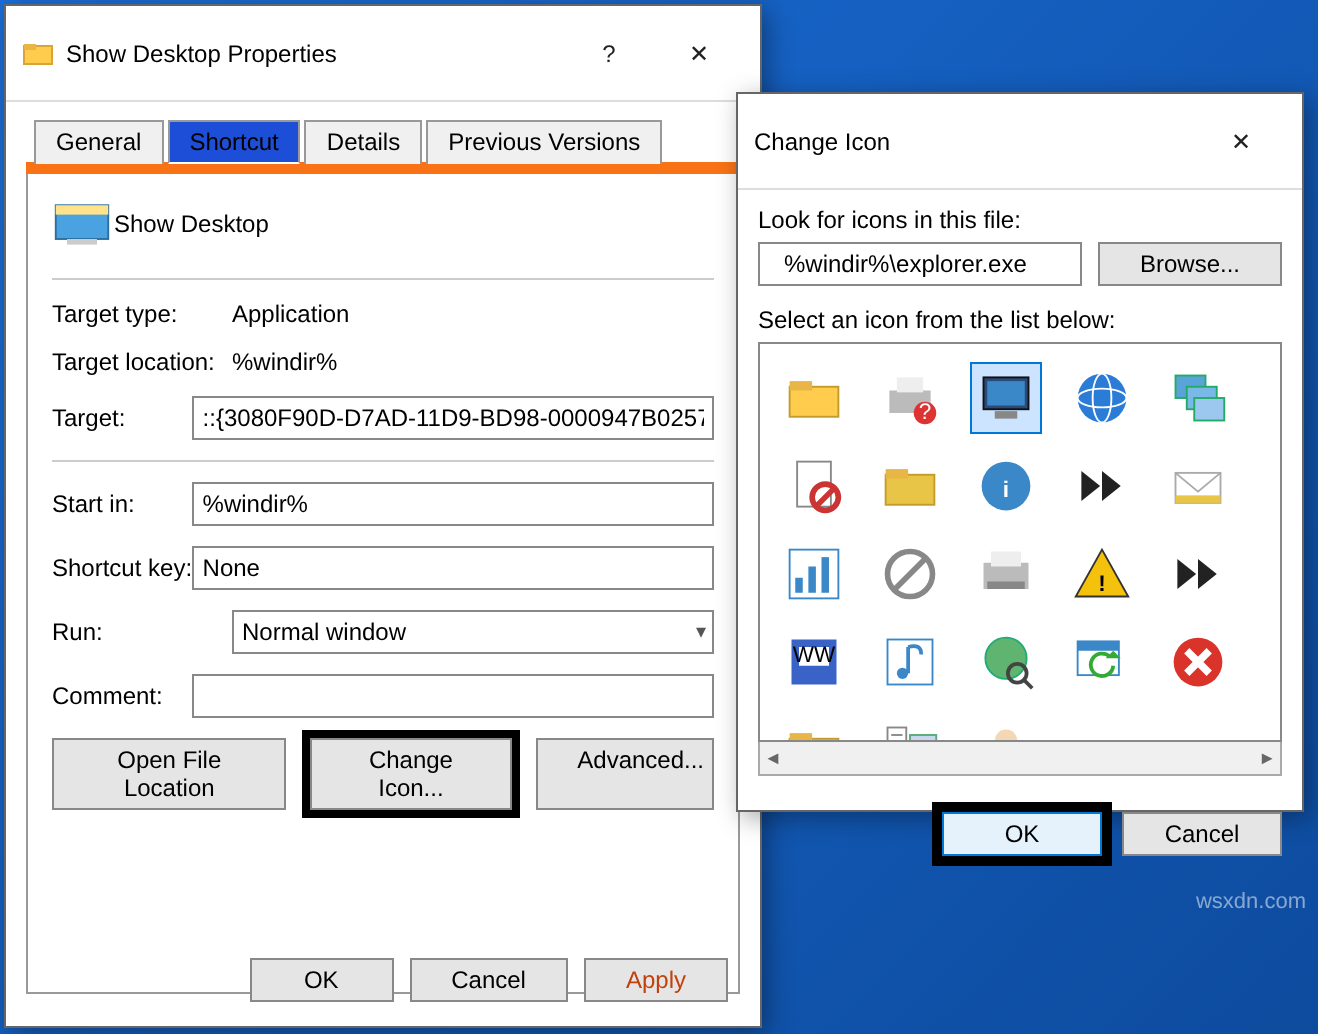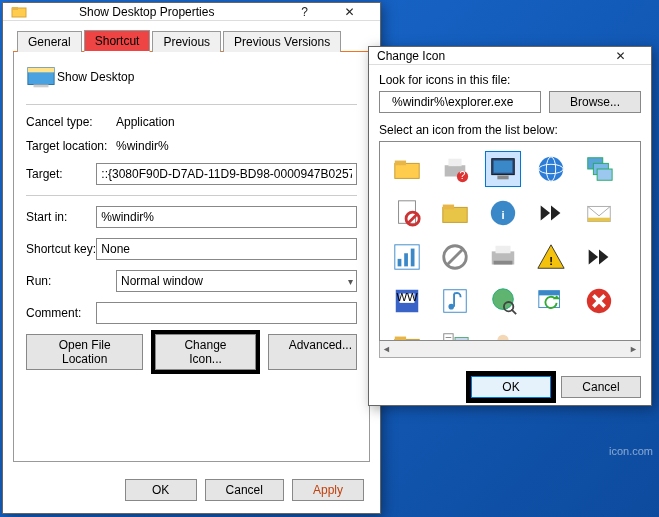--- a/index.html
+++ b/index.html
@@ -1,26 +1,26 @@
 <!DOCTYPE html>
 <html><head>
 <meta charset="utf-8">
 <style>
 * { margin: 0; padding: 0; box-sizing: border-box; font-family: "Segoe UI", Tahoma, sans-serif; font-size: 12px; }
 body { width: 659px; height: 517px; background: linear-gradient(135deg, #1a6dd6 0%, #0d4b9e 100%); position: relative; overflow: hidden; }
 .window { position: absolute; background: #fff; border: 1px solid #666; box-shadow: 3px 3px 12px rgba(0,0,0,0.35); }
-.titlebar { height: 18px; display: flex; align-items: center; padding: 0 8px; background: #fff; border-bottom: 1px solid #ddd; gap: 46px; }
+.titlebar { height: 48px; display: flex; align-items: center; padding: 0 8px; background: #fff; border-bottom: 1px solid #ddd; }
 .titlebar .ticon { width: 16px; height: 16px; margin-right: 6px; }
 .title-text { flex: 1; font-size: 12px; }
 .win-controls { display: flex; }
 .win-btn { width: 45px; height: 28px; display: flex; align-items: center; justify-content: center; color: #222; }
 .content { padding: 8px 10px; }
-.tabs { display: flex; border-bottom: 1px solid #f97316; padding-left: 4px; align-items: center; }
+.tabs { display: flex; border-bottom: 6px solid #f97316; padding-left: 4px; }
 .tab { padding: 3px 10px; border: 1px solid #999; border-bottom: none; margin-right: 2px; position: relative; top: 1px; background: #f0f0f0; }
-.tab.active { background: #ef4444; border-bottom: 1px solid #fff; }
+.tab.active { background: #1d4ed8; border-bottom: 1px solid #fff; }
 .pane { border: 1px solid #999; border-top: none; padding: 10px 12px 14px; min-height: 410px; }
 .header-row { display: flex; align-items: center; gap: 1px; margin-bottom: 12px; }
 .desk-icon svg { width: 30px; height: 30px; }
 hr.sep { border: none; border-top: 1px solid #ccc; margin: 6px 0 10px; }
 .field-row { display: flex; align-items: center; margin-bottom: 10px; }
 .field-label { width: 90px; }
 .field-value { flex: 1; }
 .text-input { width: 100%; height: 22px; border: 1px solid #888; padding: 2px 4px; }
 .select-wrap { position: relative; }
 .select-wrap .chev { position: absolute; right: 4px; top: 50%; transform: translateY(-50%); font-size: 10px; color: #555; }
@@ -59,37 +59,37 @@
     <span class="title-text">Show Desktop Properties</span>
     <div class="win-controls">
       <div class="win-btn">?</div>
       <div class="win-btn">✕</div>
     </div>
   </div>
   <div class="content">
     <div class="tabs">
       <div class="tab">General</div>
       <div class="tab active">Shortcut</div>
-      <div class="tab">Previous</div>
+      <div class="tab">Details</div>
       <div class="tab">Previous Versions</div>
     </div>
     <div class="pane">
       <div class="header-row">
         <span class="desk-icon">
           <svg viewBox="0 0 32 32">
               <rect x="2" y="6" width="28" height="18" fill="#4aa3e0" stroke="#2a6fa0"></rect>
               <rect x="2" y="6" width="28" height="5" fill="#ffe28a"></rect>
               <rect x="8" y="24" width="16" height="3" fill="#ccc"></rect>
             </svg>
         </span>
         <span>Show Desktop</span>
       </div>
       <hr class="sep">
       <div class="field-row">
-        <span class="field-label">Cancel type:</span>
+        <span class="field-label">Target type:</span>
         <span class="field-value">Application</span>
       </div>
       <div class="field-row">
         <span class="field-label">Target location:</span>
         <span class="field-value">%windir%</span>
       </div>
       <div class="field-row">
         <span class="field-label">Target:</span>
         <input class="text-input" value="::{3080F90D-D7AD-11D9-BD98-0000947B0257}" style="">
       </div>
@@ -307,13 +307,13 @@
     </div>
     <div style="display:flex; justify-content:flex-end; gap:10px; margin-top:18px;">
       <span class="ok-hl">
           <div class="btn blue-btn" style="min-width:80px;">OK</div>
         </span>
       <div class="btn" style="min-width:80px;">Cancel</div>
     </div>
   </div>
 </div>
 
-<div style="position:absolute; right:6px; bottom:60px; color:rgba(255,255,255,0.5); font-size:11px;">icon.com</div>
+<div style="position:absolute; right:6px; bottom:60px; color:rgba(255,255,255,0.5); font-size:11px;">wsxdn.com</div>
 
 </body></html>

